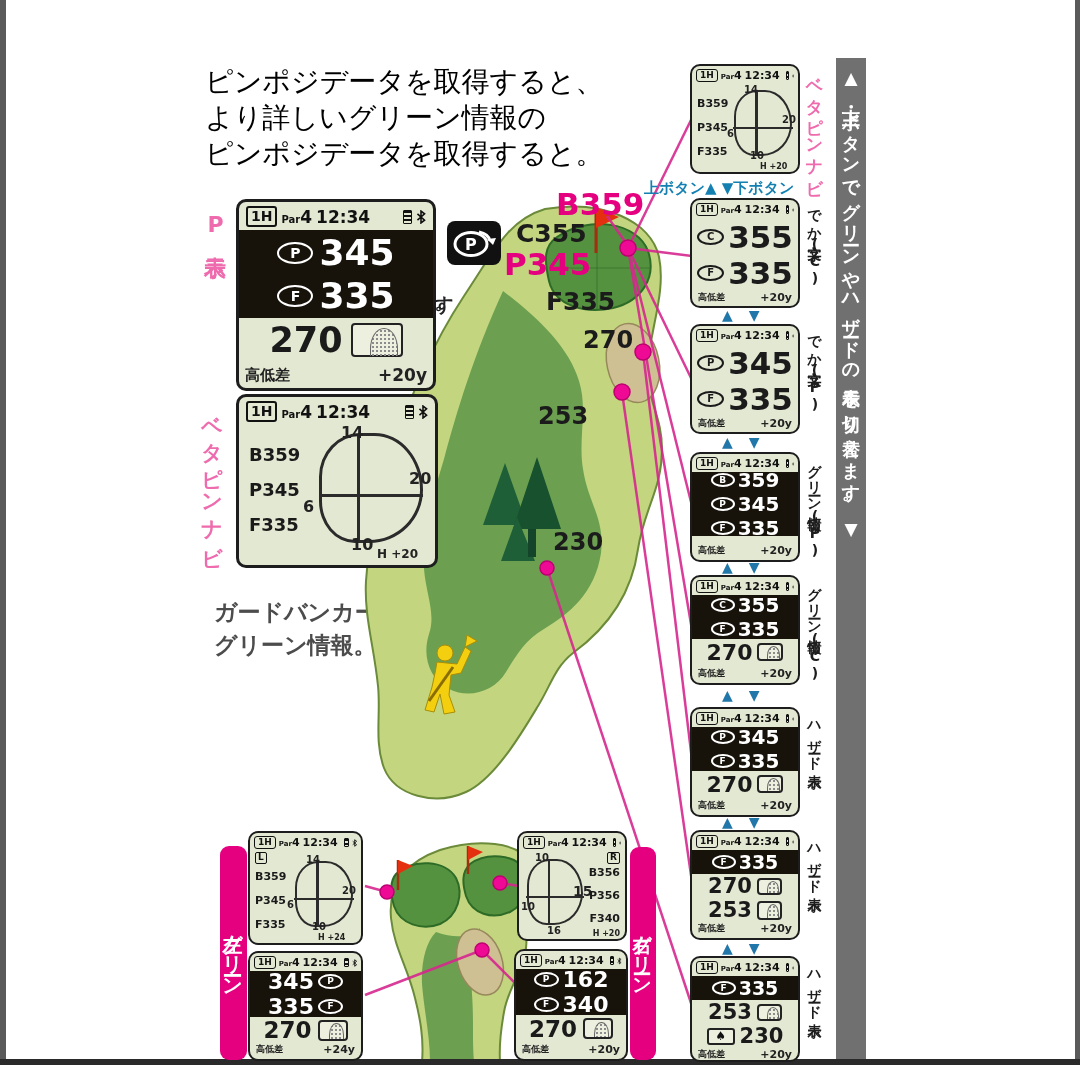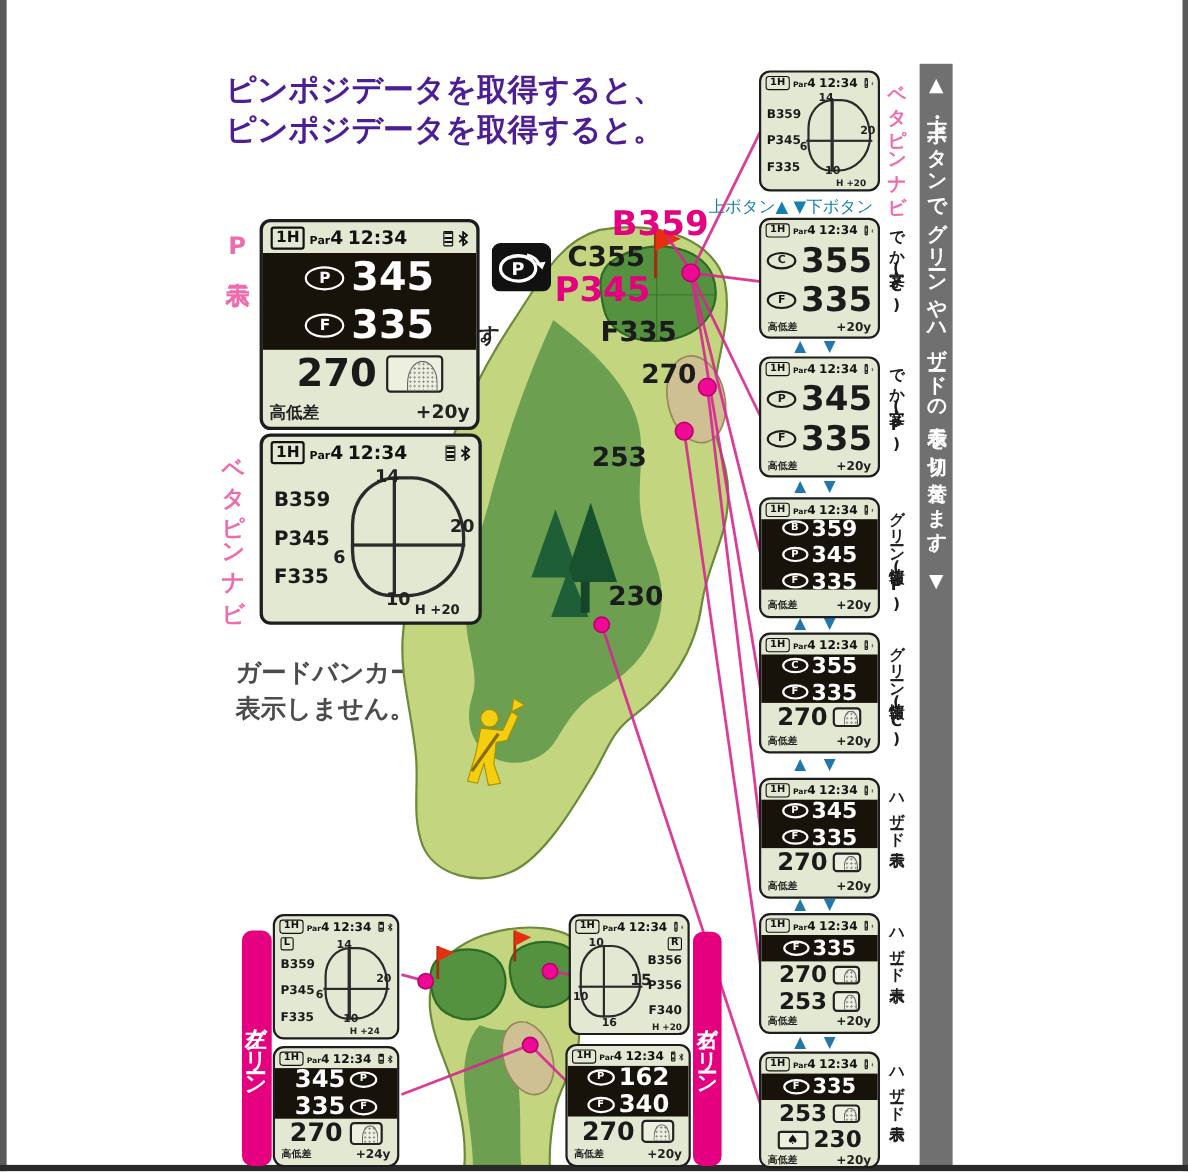--- a/index.html
+++ b/index.html
@@ -1,21 +1,21 @@
 <!DOCTYPE html>
 <html><head>
 <meta charset="utf-8">
 <style>
 *{margin:0;padding:0;box-sizing:border-box}
 body{font-family:"DejaVu Sans","Liberation Sans",sans-serif;background:#fff}
 .page{position:relative;width:1080px;height:1065px;background:#fff;overflow:hidden}
 .abs{position:absolute}
 .v{writing-mode:vertical-rl;text-orientation:upright}
 .banner{position:absolute;left:203px;top:8px;width:658px;height:44px;background:#e4007f;border-radius:24px;color:#fff;font-size:29px;font-weight:bold;display:flex;align-items:center;padding-left:26px;letter-spacing:1px}
-.intro{position:absolute;left:205px;top:64px;font-size:28px;font-weight:bold;color:#4c1d95;line-height:36px}
+.intro{position:absolute;left:205px;top:64px;font-size:28px;font-weight:normal;color:#000000;line-height:36px}
 .vlabel{position:absolute;font-weight:bold;color:#ee6cae;letter-spacing:2px}
 .lcd{position:absolute;background:#e3e8d2;border:3px solid #1d1d1d;border-radius:10px;overflow:hidden;display:flex;flex-direction:column}
 .hdr{display:flex;align-items:center;font-weight:bold;color:#111}
 .mh{font-size:10px;gap:3px;padding:2px 4px 1px;height:18px;flex:none}
 .bh{font-size:15px;gap:4px;padding:3px 7px 2px;height:28px;flex:none}
 .hbox{border:1.5px solid #111;border-radius:3px;padding:0 3px;line-height:1.15}
 .bh .hbox{border-width:2px;font-size:14px}
 .mh .hbox{font-size:9px}
 .par i{font-style:normal;font-weight:bold}
 .mh .par i{font-size:7px}.mh .par b{font-size:11px}
@@ -47,21 +47,21 @@
 .gaparr{position:absolute;color:#2277aa;font-size:14px;font-weight:bold}
 .gaparr::before{content:"▲"}
 .gaparr::after{content:"▼";margin-left:16px}
 .pbar{position:absolute;background:#e4007f;border-radius:9px;color:#fff;display:flex;align-items:center;justify-content:center;font-weight:bold}
 .sidebar{position:absolute;left:836px;top:58px;width:30px;height:1002px;background:#707070;color:#fff;display:flex;flex-direction:column;align-items:center;padding-top:10px;font-weight:bold}
 .sidebar .txt{font-size:18px;letter-spacing:2px;margin-top:6px}
 .note{position:absolute;font-weight:bold;color:#4c4c4c}
 .maplab{position:absolute;font-weight:bold;color:#1b1b1b}
 .maplab.pk{color:#e4007f}
 .tee{position:absolute;left:438px;top:726px;width:166px;height:34px;background:#2f9340;border:2px solid #14691f;border-radius:17px;color:#fff;font-size:18px;font-weight:bold;display:flex;align-items:center;justify-content:center}
-.btnnote{position:absolute;left:644px;top:179px;font-size:15px;font-weight:normal;color:#1480b2}
+.btnnote{position:absolute;left:644px;top:179px;font-size:15px;font-weight:bold;color:#1480b2}
 .edge{position:absolute;background:#5a5a5a}
 </style>
 </head>
 <body>
 
 <div class="page">
 
 <svg class="abs" style="left:0;top:0;width:1080px;height:1065px;z-index:1" viewBox="0 0 1080 1065">
   <g stroke="#d6278f" stroke-width="2.5" opacity="0.9">
     <line x1="607" y1="216" x2="626" y2="243"></line>
@@ -84,20 +84,21 @@
         <circle cx="622" cy="392" r="8"></circle>
     <circle cx="547" cy="568" r="7"></circle>
         <circle cx="387" cy="892" r="7"></circle>
         <circle cx="500" cy="883" r="7"></circle>
         <circle cx="482" cy="950" r="7"></circle>
   </g>
 </svg>
 
 <div class="intro">
   <div>ピンポジデータを取得すると、</div>
+  <div>より詳しいグリーン情報の</div>
   <div>ピンポジデータを取得すると。</div>
 </div>
 
 <div class="vlabel v" style="left:200px;top:212px;font-size:22px">P表示</div>
 <div class="lcd" style="left:236px;top:199px;width:200px;height:192px;z-index:2">
   <div class="hdr bh">
         <span class="hbox">1H</span>
         <span class="par"><i>Par</i><b>4</b></span>
         <span class="tm">12:34</span>
         <span class="sp"></span>
@@ -160,21 +161,21 @@
       </div>
   <span class="num" style="left:102px;top:26px;font-size:16px">14</span>
   <span class="num" style="left:170px;top:72px;font-size:16px">20</span>
   <span class="num" style="left:64px;top:100px;font-size:16px">6</span>
   <span class="num" style="left:112px;top:138px;font-size:16px">10</span>
   <span class="num" style="left:138px;top:150px;font-size:12px">H +20</span>
 </div>
 
 <div class="note" style="left:214px;top:596px;font-size:23px;line-height:33px">
   <div>ガードバンカーは</div>
-  <div>表示しません。</div>
+  <div>グリーン情報。</div>
 </div>
 
 <svg class="abs" style="left:345px;top:195px;z-index:0" width="325" height="605" viewBox="0 0 325 605">
   <path d="M 200,14 C 258,4 306,26 314,62 C 321,96 306,132 303,168 C 300,204 317,219 317,254 C 317,294 299,314 293,354 C 286,404 258,436 228,458 C 210,472 206,490 193,511 C 178,536 150,584 121,597 C 90,611 50,601 39,573 C 29,546 36,519 33,491 C 29,451 19,421 21,386 C 24,341 33,301 46,261 C 63,206 86,151 119,101 C 149,56 163,25 200,14 Z" fill="#c3d67f" stroke="#6b8a3a" stroke-width="2"></path>
   <path d="M 158,96 C 192,122 224,152 234,186 C 243,214 233,244 238,274 C 243,308 260,323 256,358 C 250,398 224,419 199,434 C 179,446 171,461 161,477 C 149,497 124,504 104,494 C 84,484 77,461 84,439 C 91,419 81,399 79,374 C 75,334 89,299 99,264 C 111,219 129,159 158,96 Z" fill="#6ca050"></path>
   <ellipse cx="288" cy="168" rx="26" ry="40" transform="rotate(-12 288 168)" fill="#cfc094" stroke="#97885c" stroke-width="1.5"></ellipse>
   <path d="M 212,42 C 244,20 292,27 303,56 C 312,82 297,106 268,113 C 240,119 210,111 204,86 C 199,64 199,51 212,42 Z" fill="#55923f" stroke="#2e6b27" stroke-width="2"></path>
   <line x1="252" y1="28" x2="252" y2="114" stroke="#2e6b27" stroke-width="1.2" opacity="0.6"></line>
   <line x1="204" y1="73" x2="305" y2="73" stroke="#2e6b27" stroke-width="1.2" opacity="0.6"></line>
   <g>

